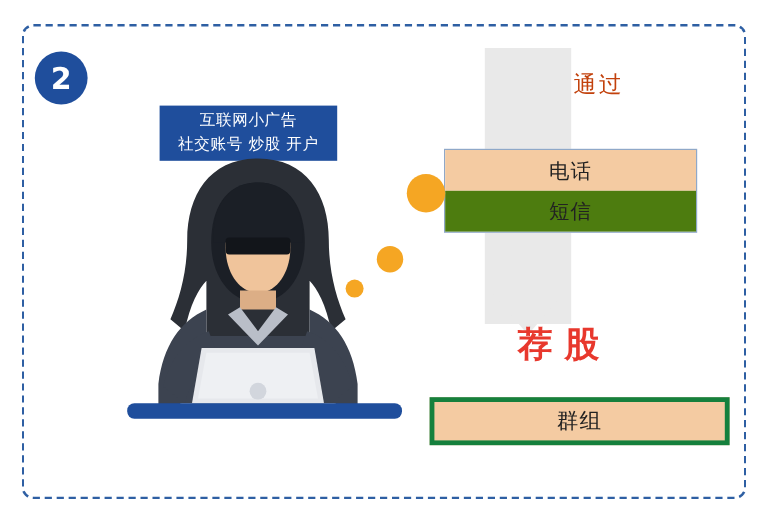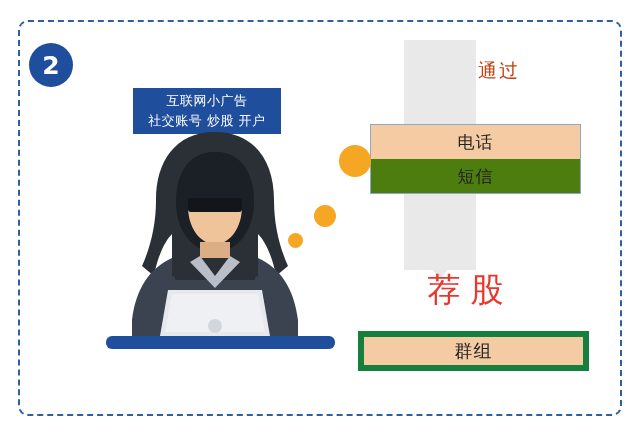--- a/index.html
+++ b/index.html
@@ -123,36 +123,36 @@
     border-top: 42px solid #e9e9e9;
   }
 
   
   #recommend-text {
     position: absolute;
     left: 378px;
     top: 268px;
     width: 175px;
     text-align: center;
-    font-size: 33px;
-    font-weight: normal;
+    font-size: 29px;
+    font-weight: bold;
     color: #e8382d;
     letter-spacing: 10px;
     text-indent: 10px;
   }
 
   
   #group-box {
     position: absolute;
     left: 358px;
     top: 331px;
-    width: 231px;
+    width: 250px;
     height: 40px;
     background: #f4cba2;
-    border: 6px solid #15803d;
+    border: 4px solid #15803d;
     box-sizing: border-box;
     display: flex;
     align-items: center;
     justify-content: center;
     font-size: 18px;
     color: #222222;
     letter-spacing: 1px;
   }
 
   

